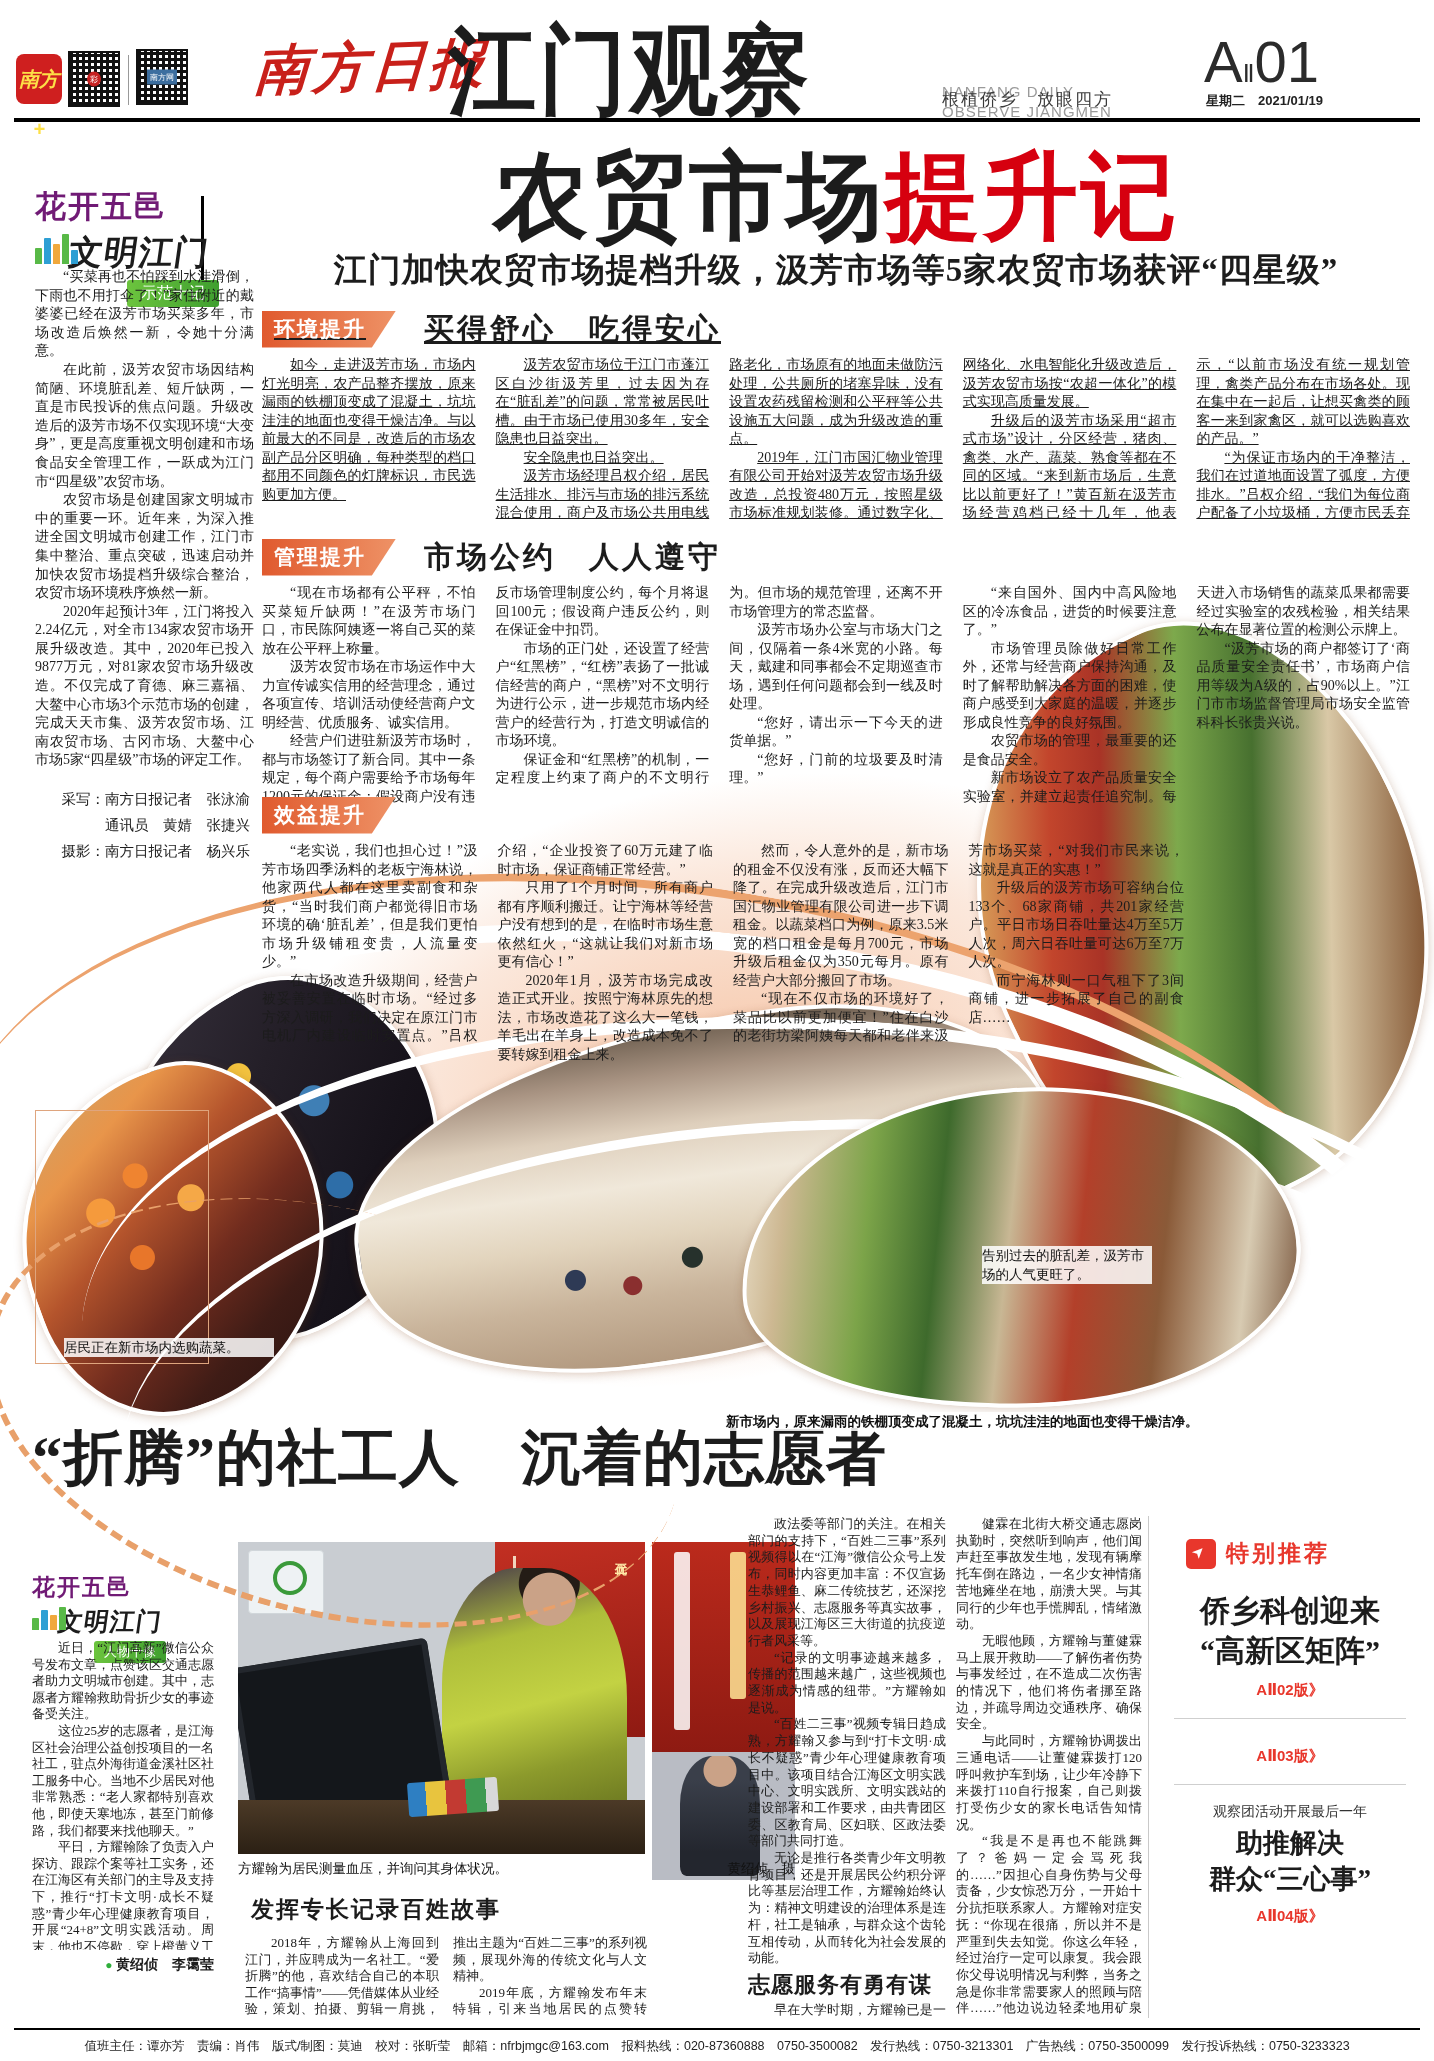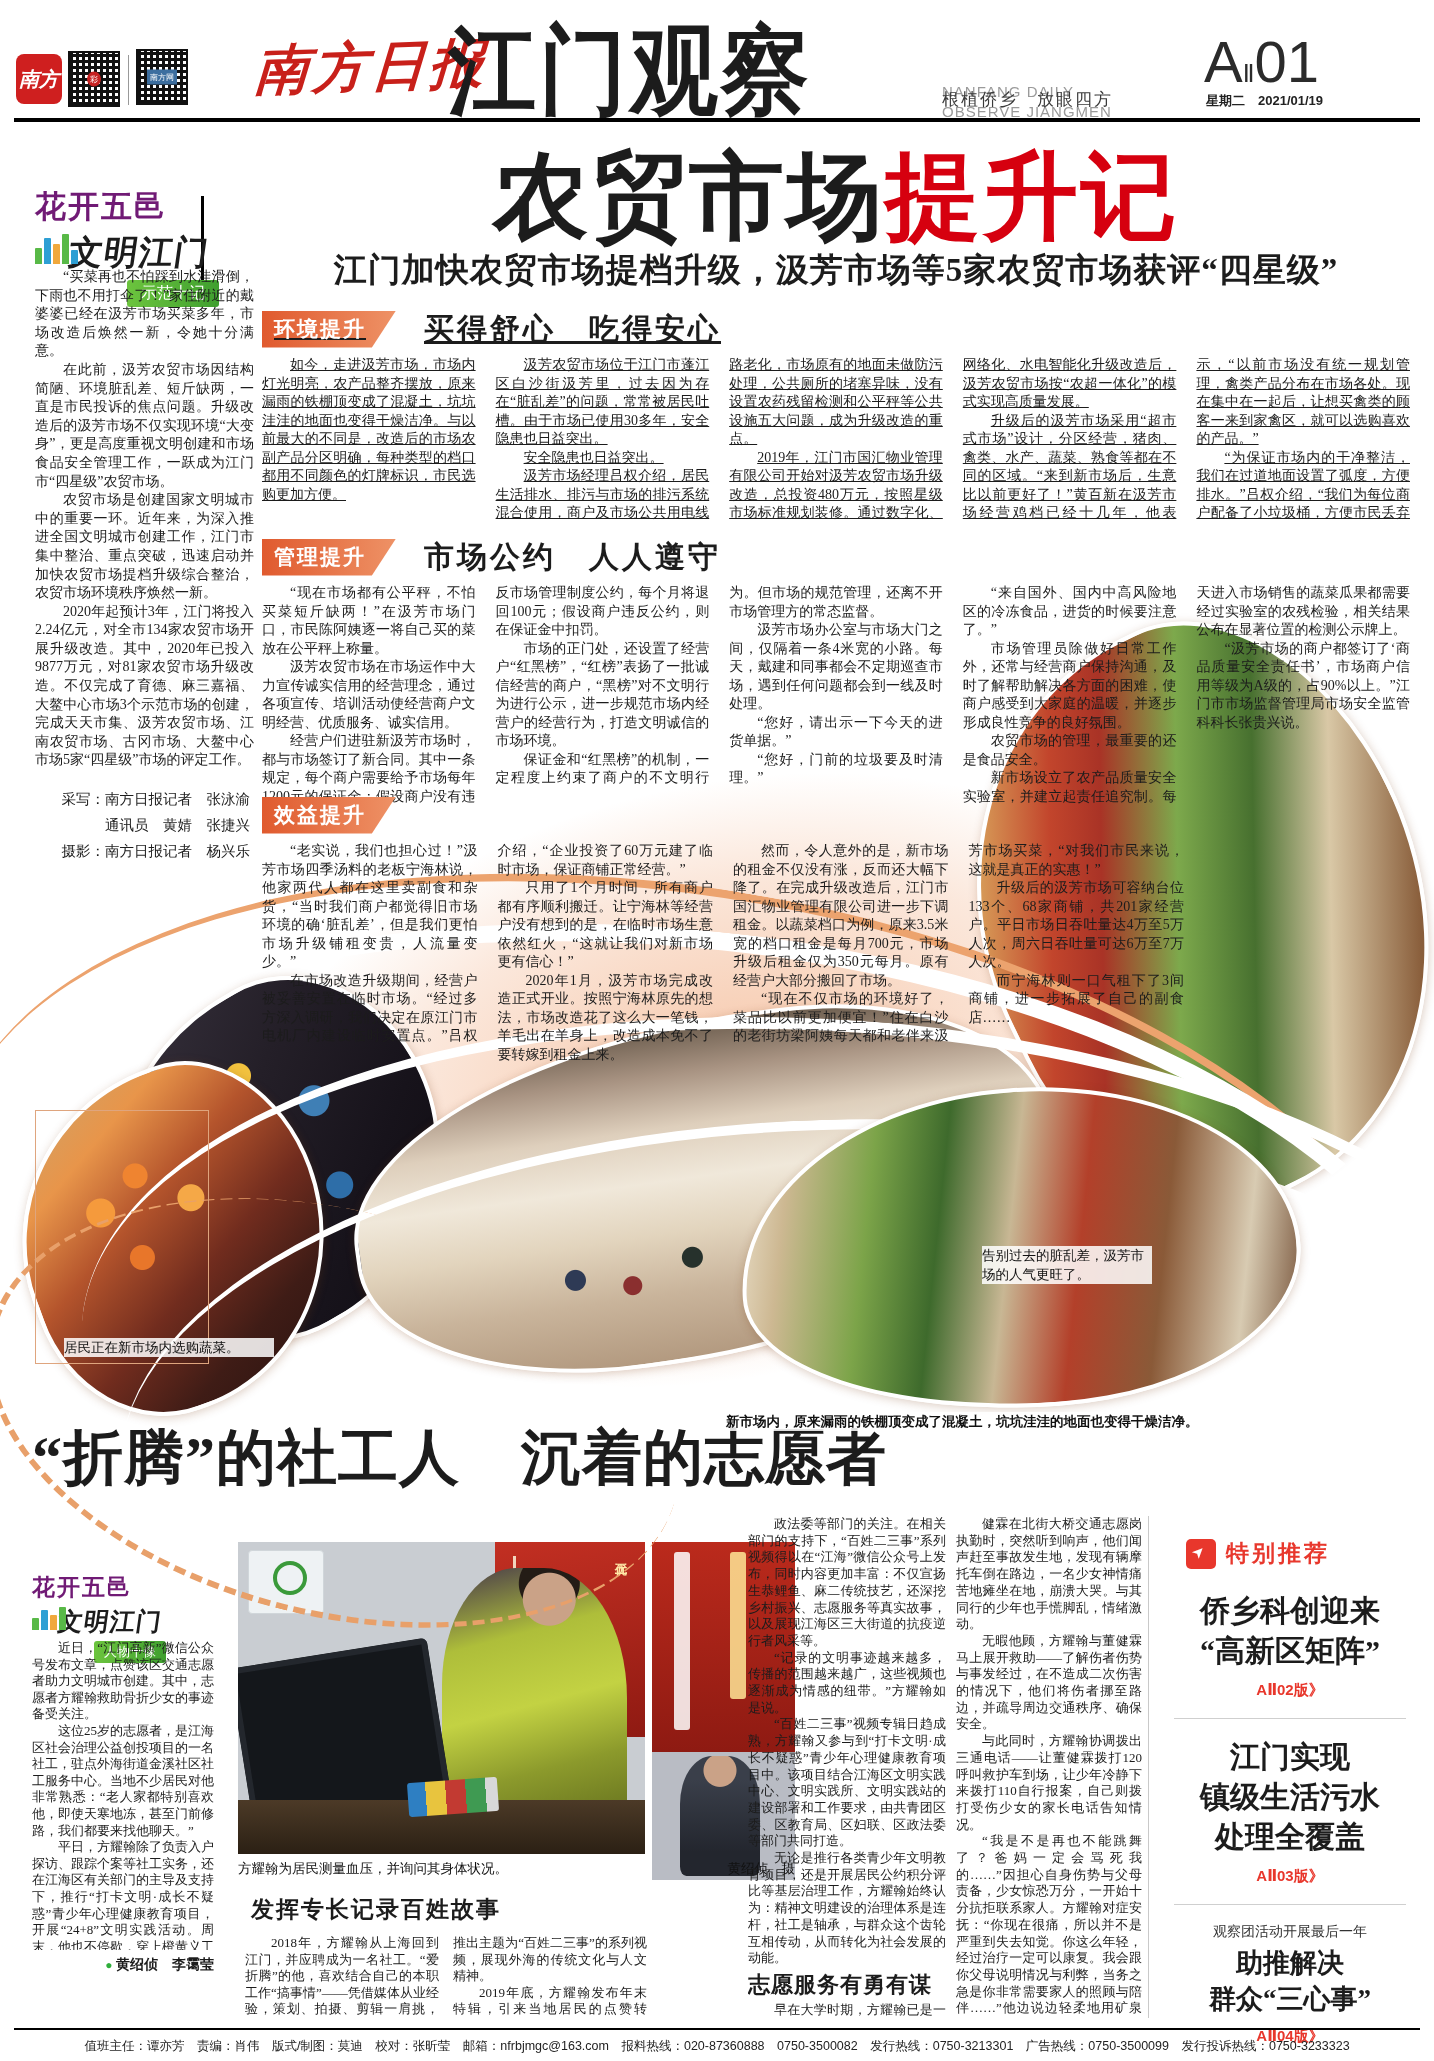--- a/index.html
+++ b/index.html
@@ -3,21 +3,21 @@
 <meta charset="utf-8">
 <style>
   html,body{margin:0;padding:0;background:#f2f2f2;}
   .page{position:relative;width:1434px;height:2061px;margin:0 auto;background:#fff;overflow:hidden;
         font-family:"Liberation Serif","DejaVu Serif",serif;color:#1c1c1c;}
   .sans{font-family:"Liberation Sans","DejaVu Sans",sans-serif;}
   .abs{position:absolute;}
 
   
   .mast-logo{left:16px;top:54px;width:46px;height:50px;background:#cf1f1f;border-radius:8px;
-             color:#ffffff;font-weight:900;font-size:20px;line-height:50px;text-align:center;font-style:italic;}
+             color:#fde047;font-weight:900;font-size:20px;line-height:50px;text-align:center;font-style:italic;}
   .qr{width:48px;height:52px;background:
       repeating-linear-gradient(0deg,#111 0 3px,transparent 3px 6px),
       repeating-linear-gradient(90deg,#111 0 3px,transparent 3px 6px),#fff;
       outline:2px solid #111;}
   .qr .qr-center{position:absolute;left:50%;top:50%;transform:translate(-50%,-50%);
       font-size:8px;color:#fff;padding:2px 3px;white-space:nowrap;}
   .qr1{left:70px;top:53px;}
   .qr1 .qr-center{background:#c62121;border-radius:50%;}
   .qr-div{left:128px;top:55px;width:1px;height:50px;background:#999;}
   .qr2{left:138px;top:51px;}
@@ -426,23 +426,20 @@
       <span class="sb-ico"></span>
       <span class="sb-title">特别推荐</span>
     </div>
     <div class="sb-item">
       <div class="t">侨乡科创迎来
 “高新区矩阵”</div>
       <div class="pg sans">AⅡ02版》</div>
     </div>
     <div class="sb-div"></div>
     <div class="sb-item">
-      <div class="t">江门实现
-镇级生活污水
-处理全覆盖</div>
       <div class="pg sans">AⅡ03版》</div>
     </div>
     <div class="sb-div"></div>
     <div class="sb-item sb-item3">
       <div class="k sans">观察团活动开展最后一年</div>
       <div class="t">助推解决
 群众“三心事”</div>
       <div class="pg sans">AⅡ04版》</div>
     </div>
   </div>

